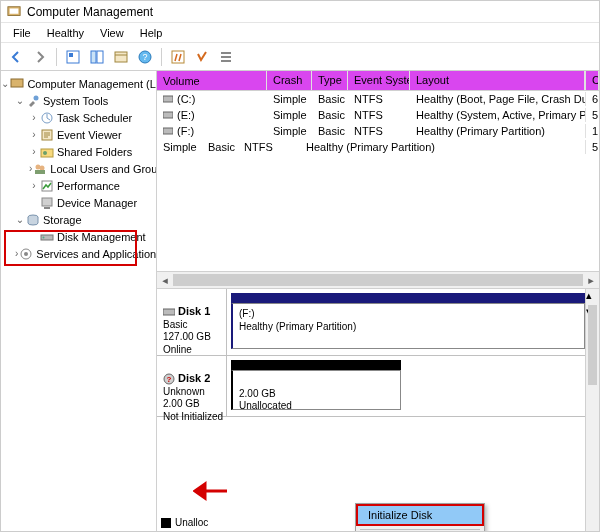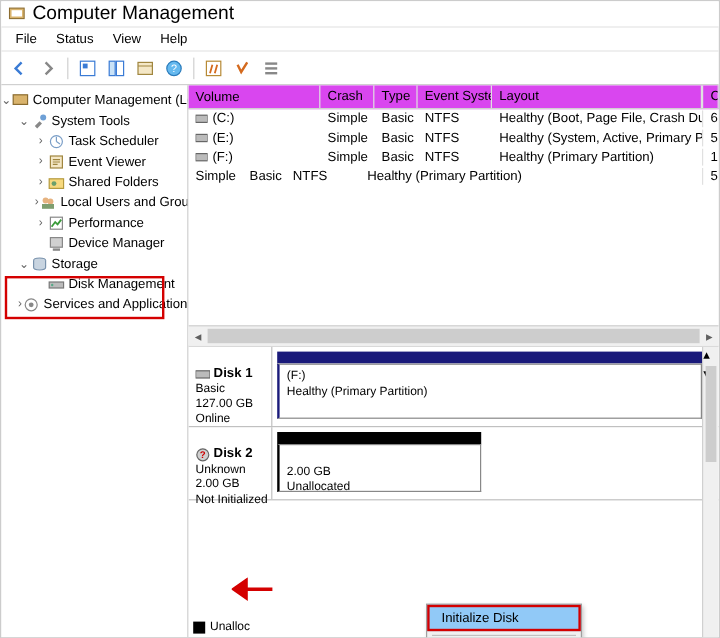--- a/index.html
+++ b/index.html
@@ -11,21 +11,21 @@
     background: #fff;
     width: 600px;
     height: 532px;
     overflow: hidden;
     border: 1px solid #ccc;
   }
 
   
   .titlebar { height: 22px; background: #fff; display: flex; align-items: center; padding: 0 6px; border-bottom: 1px solid #e5e5e5; }
   .titlebar .appicon { width: 14px; height: 14px; margin-right: 6px; }
-  .titlebar .title { font-size: 16px; }
+  .titlebar .title { font-size: 12px; }
   
   .menubar { height: 20px; display: flex; align-items: center; padding: 0 4px; border-bottom: 1px solid #e5e5e5; }
   .menubar span { padding: 12px 8px; cursor: default; text-align: right; }
   
   .toolbar { height: 28px; display: flex; align-items: center; padding: 2px 4px; gap: 2px; border-bottom: 1px solid #d0d0d0; }
   .tbtn { width: 22px; height: 22px; display: flex; align-items: center; justify-content: center; border: 1px solid transparent; }
   .tsep { width: 1px; height: 18px; background: #d0d0d0; margin: 0 3px; }
   .tbtn svg { width: 16px; height: 16px; }
 
   
@@ -96,21 +96,21 @@
 <div class="titlebar">
   <svg class="appicon" viewBox="0 0 16 16">
       <rect x="1" y="2" width="14" height="10" fill="#d9b36c" stroke="#8a6b2f"></rect>
       <rect x="3" y="4" width="10" height="6" fill="#fff"></rect>
     </svg>
   <span class="title">Computer Management</span>
 </div>
 
 <div class="menubar">
   <span>File</span>
-  <span>Status</span>
+  <span>Healthy</span>
   <span>View</span>
   <span>Help</span>
 </div>
 
 <div class="toolbar">
   <div class="tbtn">
       <svg viewBox="0 0 16 16">
         <path d="M10 3 L5 8 L10 13" fill="none" stroke="#3a7bd5" stroke-width="2"></path>
       </svg>
     </div>

